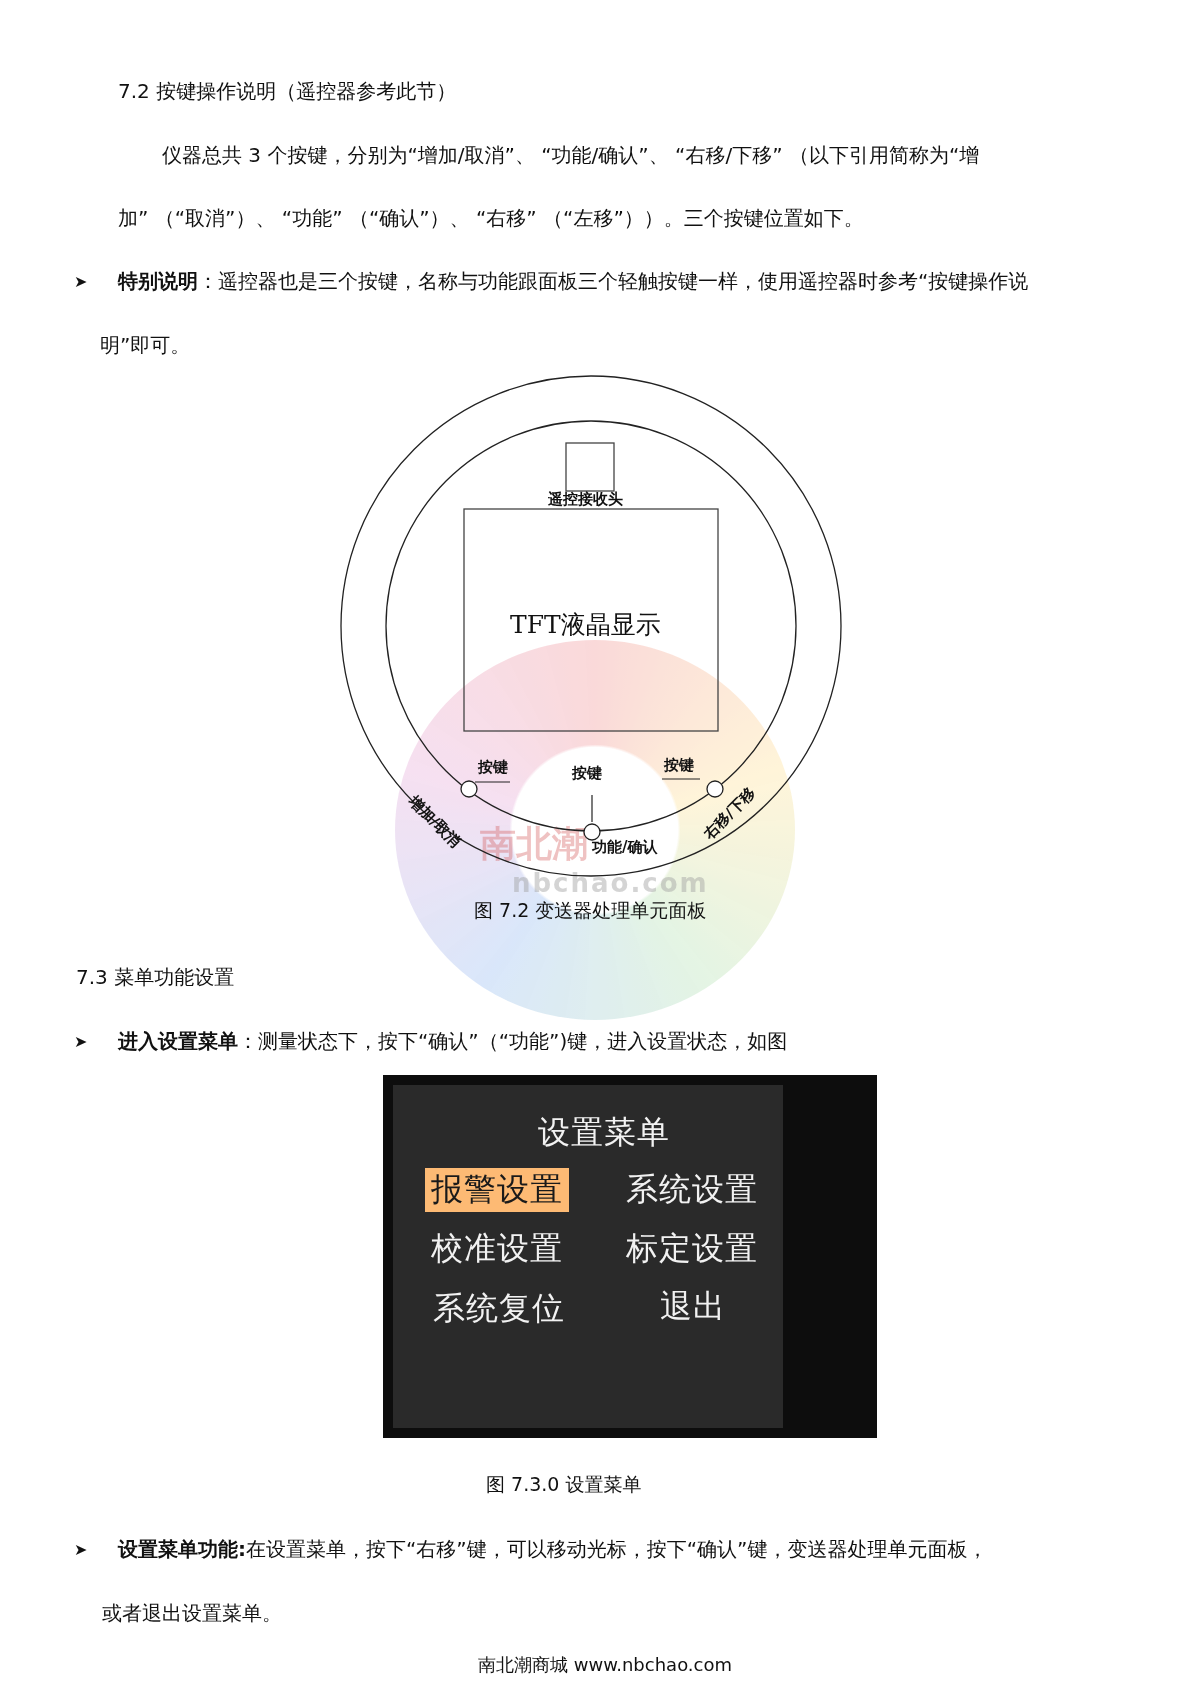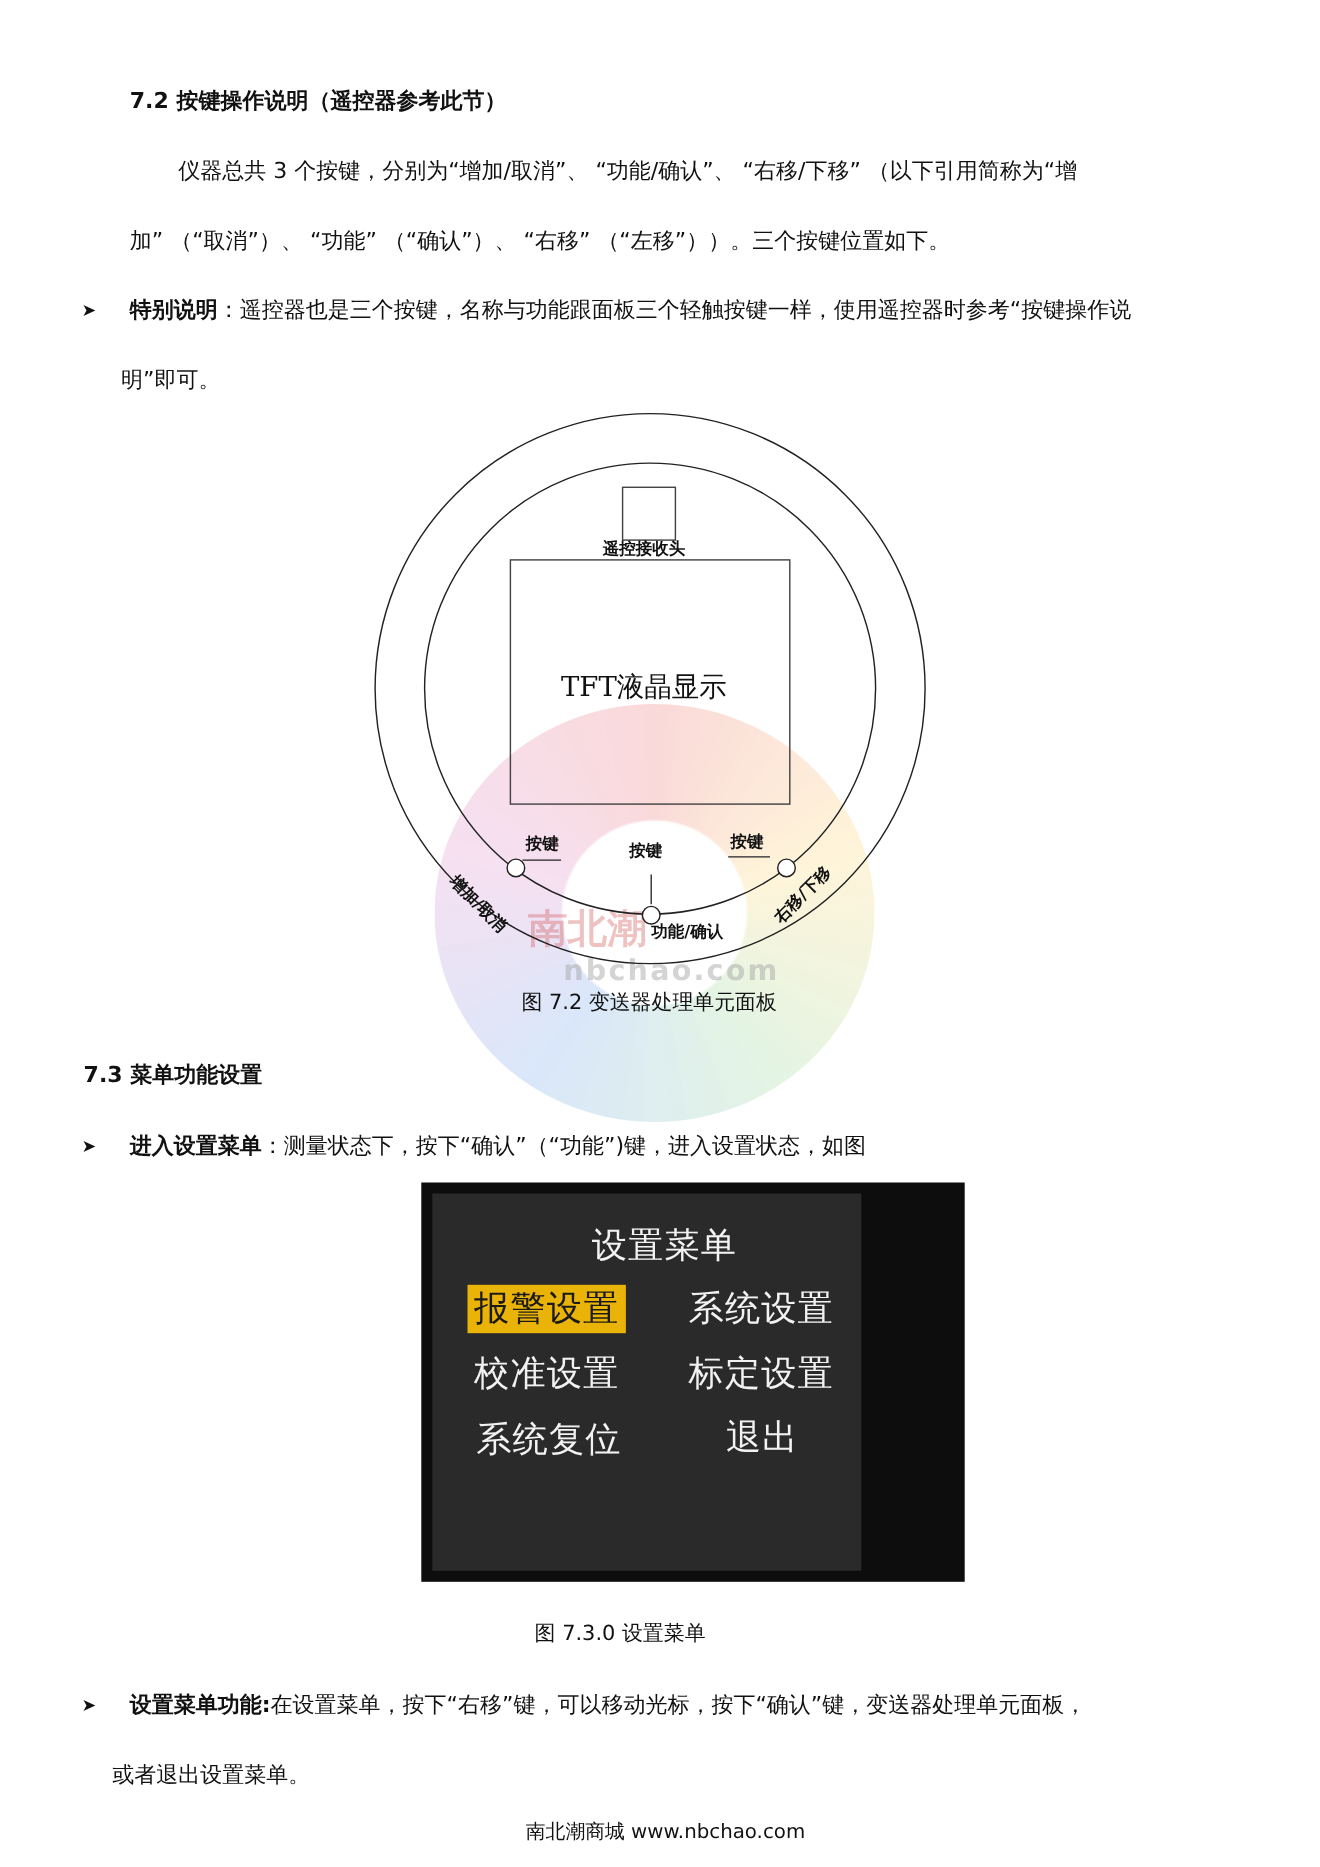--- a/index.html
+++ b/index.html
@@ -1,50 +1,50 @@
 <!DOCTYPE html>
 <html><head>
   <meta charset="utf-8">
   <style>
     html, body { margin: 0; padding: 0; background: #ffffff; }
     body { width: 1200px; height: 1697px; position: relative; overflow: hidden;
            font-family: "DejaVu Sans", "Liberation Sans", sans-serif; color: #111; }
     .abs { position: absolute; }
-    .heading { font-weight: bold; font-size: 20px; white-space: nowrap; }
+    .heading { font-weight: normal; font-size: 20px; white-space: nowrap; }
     .para { font-size: 20px; white-space: nowrap; }
     .bullet-arrow { position: absolute; font-size: 16px; }
     .bold { font-weight: bold; }
     .caption { font-size: 19px; white-space: nowrap; }
     .watermark { position: absolute; left: 395px; top: 640px; width: 400px; height: 380px;
       border-radius: 50%;
       background: radial-gradient(circle at 50% 50%, rgba(255,255,255,1) 0 30%, rgba(255,255,255,0) 31%),
                   conic-gradient(from 0deg, rgba(230,60,60,0.35), rgba(255,200,60,0.35), rgba(90,190,90,0.3), rgba(60,130,230,0.35), rgba(200,70,170,0.3), rgba(230,60,60,0.35));
       opacity: 0.55; }
     .wm-text { position: absolute; font-weight: bold; color: rgba(160,160,160,0.45); font-size: 26px; letter-spacing: 2px; }
     .wm-cn { position: absolute; font-weight: bold; color: rgba(210,80,80,0.35); font-size: 36px; }
     .menu-panel { position: absolute; left: 383px; top: 1075px; width: 494px; height: 363px;
       background: #0d0d0d; }
     .menu-inner { position: absolute; left: 10px; top: 10px; width: 390px; height: 343px; background: #2a2a2a; }
     .menu-item { position: absolute; font-family: "DejaVu Serif", "Liberation Serif", serif; color: #f2f2f2;
       font-size: 32px; white-space: nowrap; letter-spacing: 1px; }
-    .menu-item.selected { background: #eab308; color: #1a1a1a; padding: 0 6px; }
+    .menu-item.selected { background: #fdba74; color: #1a1a1a; padding: 0 6px; }
     .footer { font-size: 18px; white-space: nowrap; }
   </style>
 </head>
 <body>
 
 <div class="abs heading" style="left:118px; top:78px;">7.2  按键操作说明（遥控器参考此节）</div>
 <div class="abs para" style="left:162px; top:142px;">仪器总共 3 个按键，分别为“增加/取消”、 “功能/确认”、 “右移/下移” （以下引用简称为“增</div>
 <div class="abs para" style="left:118px; top:205px;">加” （“取消”）、 “功能” （“确认”）、 “右移” （“左移”））。三个按键位置如下。</div>
 
 <div class="bullet-arrow" style="left:74px; top:272px;">➤</div>
 <div class="abs para" style="left:118px; top:268px;">
   <span class="bold">特别说明</span><span>：遥控器也是三个按键，名称与功能跟面板三个轻触按键一样，使用遥控器时参考“按键操作说</span>
 </div>
-<div class="abs para" style="left:110px; top:332px;">明”即可。</div>
+<div class="abs para" style="left:100px; top:332px;">明”即可。</div>
 
 <div class="watermark"></div>
 <div class="wm-cn" style="left:480px; top:820px;">南北潮</div>
 <div class="wm-text" style="left:512px; top:868px;">nbchao.com</div>
 
 <svg class="abs" style="left:330px; top:365px;" width="520" height="520" viewBox="0 0 520 520">
   <circle cx="261" cy="261" r="250" fill="none" stroke="#222" stroke-width="1.3"></circle>
   <circle cx="261" cy="261" r="205" fill="none" stroke="#222" stroke-width="1.3"></circle>
   <rect x="236" y="78" width="48" height="48" fill="#fff" stroke="#444" stroke-width="1.3"></rect>
   <rect x="134" y="144" width="254" height="222" fill="none" stroke="#444" stroke-width="1.3"></rect>

